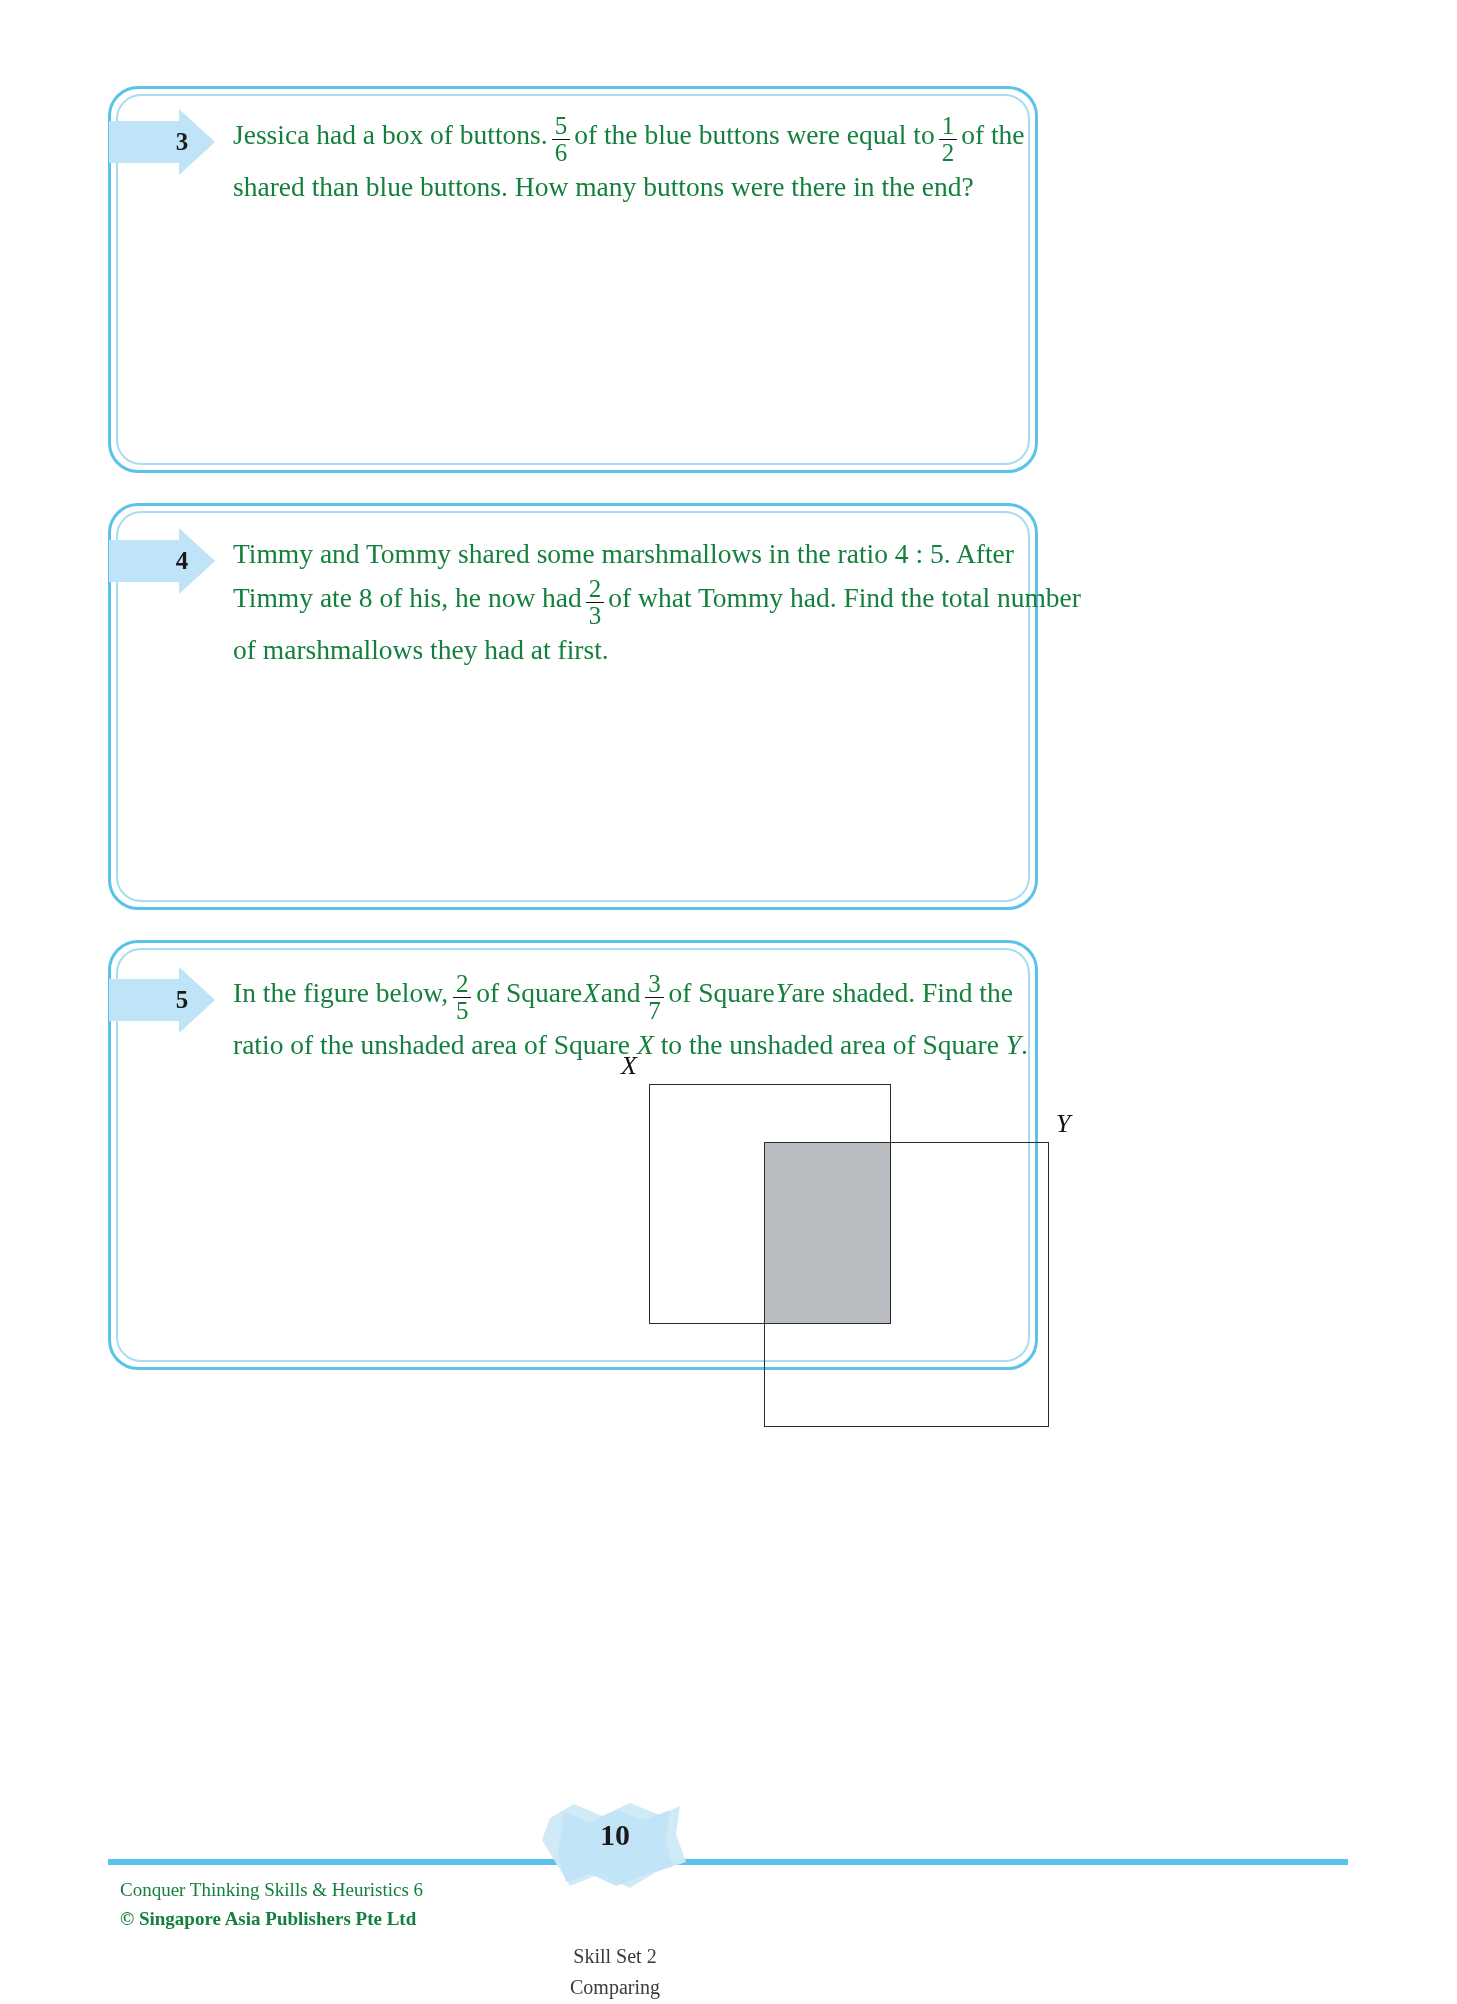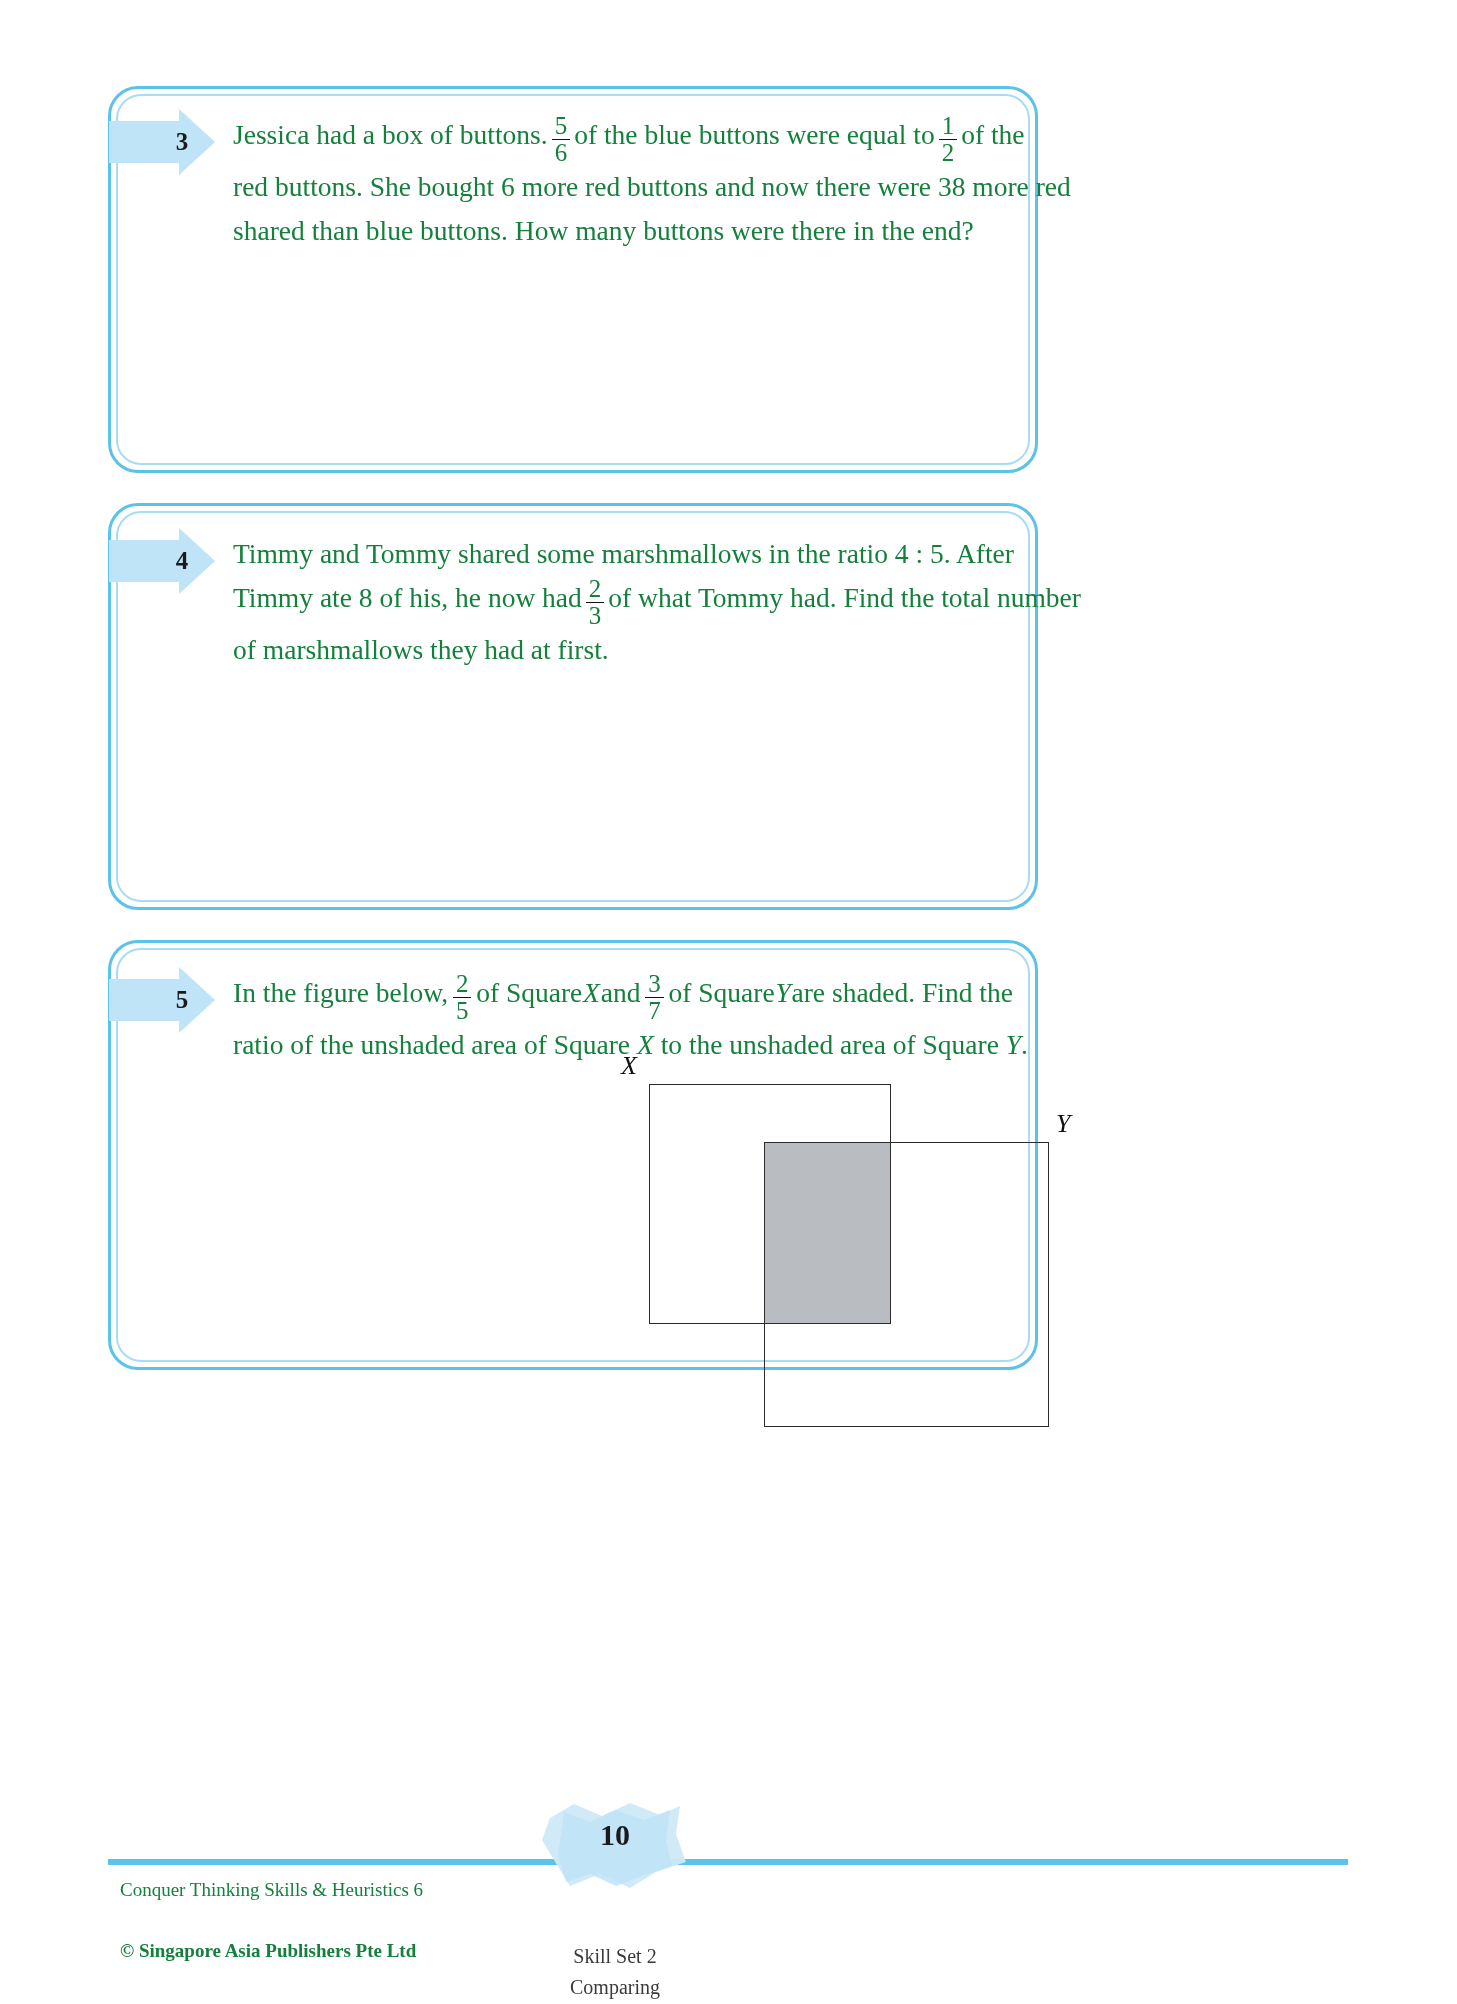--- a/index.html
+++ b/index.html
@@ -150,21 +150,21 @@
   }
   .footer-left {
     position: absolute;
     left: 120px;
     top: 1875px;
     font-size: 19px;
     line-height: 29px;
     color: #15803d;
   }
   .footer-left .credit { display: block; }
-  .footer-left .copyright { display: block; font-weight: bold; margin-top: 32px; }
+  .footer-left .copyright { display: block; font-weight: bold; }
 
   .page-badge {
     position: absolute;
     left: 520px;
     top: 1800px;
     width: 190px;
     height: 95px;
   }
   .page-badge svg { display: block; }
   .page-number {
@@ -212,21 +212,20 @@
           <span class="num">5</span>
           <span class="den">6</span>
         </span>
         <span>of the blue buttons were equal to</span>
         <span class="frac">
           <span class="num">1</span>
           <span class="den">2</span>
         </span>
         <span>of the</span>
       </span>
-      <span class="line">red buttons. She bought 6 more red buttons and now there were 38 more red</span>
       <span class="line">shared than blue buttons. How many buttons were there in the end?</span>
     </div>
   </div>
 
   <div class="qbox" id="qbox-4">
     <div class="inner-border"></div>
 
     <div class="arrow-badge">
       <svg viewBox="0 0 108 70" xmlns="http://www.w3.org/2000/svg">
         <path d="M0 14 L70 14 L70 2 L106 35 L70 68 L70 56 L0 56 Z" fill="#bfe3f7"></path>

